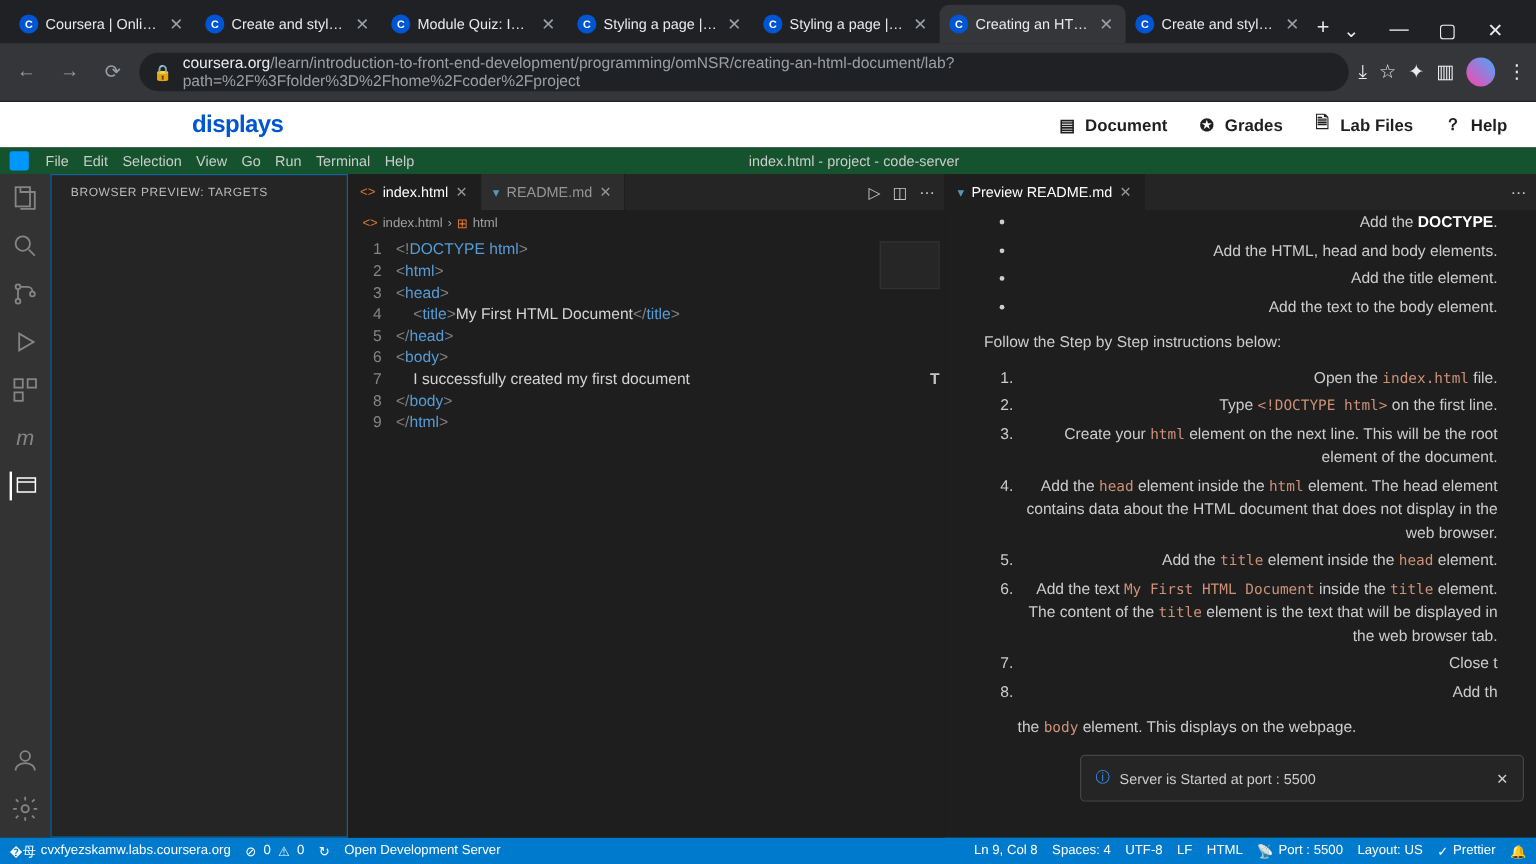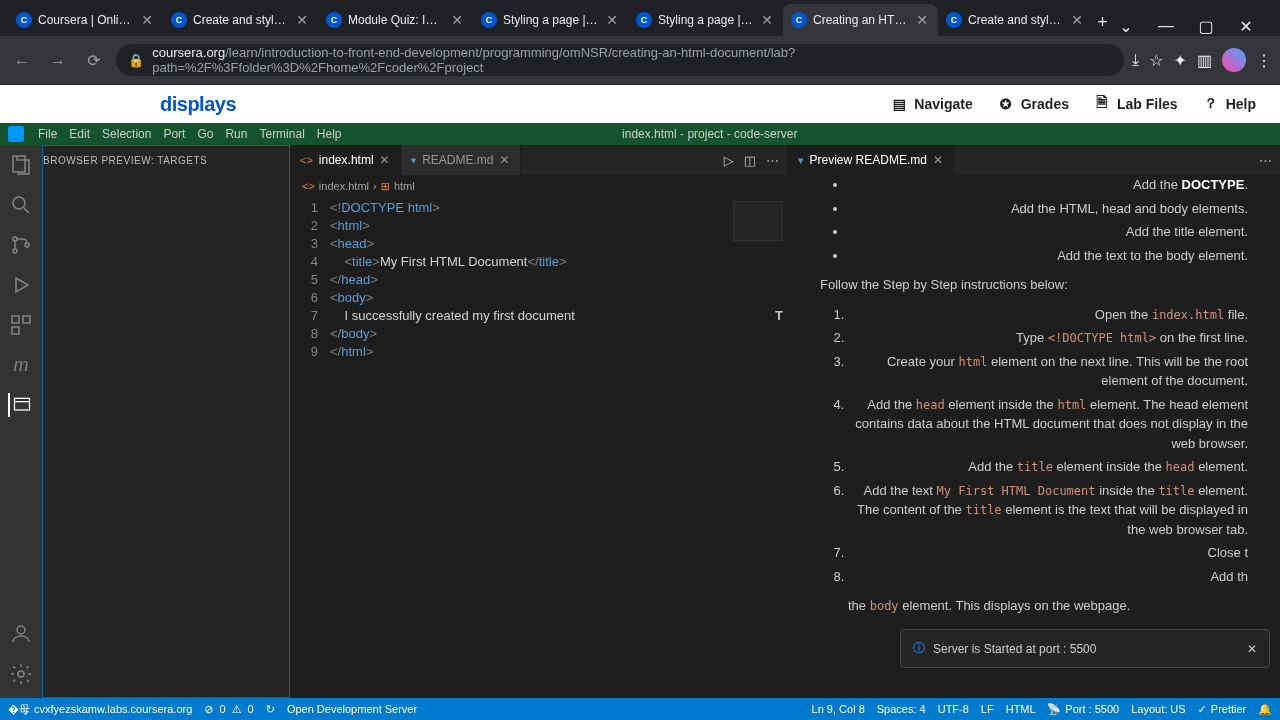--- a/index.html
+++ b/index.html
@@ -41,21 +41,21 @@
 .menu-bar .item { padding: 0 6px; }
 .menu-bar .title { flex: 1; text-align: center; color: #cccccc; font-size: 12px; }
 
 .vs-body { flex: 1; display: flex; min-height: 0; }
 .activity-bar { width: 42px; background: #333333; display: flex; flex-direction: column; align-items: center; padding-top: 8px; gap: 16px; }
 .act-icon { width: 24px; height: 24px; color: #858585; display: flex; align-items: center; justify-content: center; }
 .act-icon.active { color: #fff; border-left: 2px solid #fff; margin-left: -2px; padding-left: 2px; }
 .act-bottom { margin-top: auto; padding-bottom: 12px; display: flex; flex-direction: column; gap: 16px; }
 
 .sidebar { width: 248px; background: #252526; border: 1px solid #0e639c; display: flex; flex-direction: column; }
-.sidebar-header { height: 28px; padding: 0 0; color: #bbbbbb; font-size: 10px; letter-spacing: 0.5px; display: flex; align-items: center; }
+.sidebar-header { height: 28px; padding: 0 16px; color: #bbbbbb; font-size: 10px; letter-spacing: 0.5px; display: flex; align-items: center; }
 
 .editor-group { flex: 1; display: flex; min-width: 0; }
 .editor-col { display: flex; flex-direction: column; min-width: 0; }
 .editor-col.left { width: 498px; border-right: 1px solid #1e1e1e; }
 .editor-col.right { flex: 1; }
 
 .tab-row { height: 30px; background: #252526; display: flex; align-items: stretch; }
 .ed-tab { display: flex; align-items: center; padding: 0 10px; gap: 6px; font-size: 12px; color: #969696; background: #2d2d2d; border-right: 1px solid #1e1e1e; }
 .ed-tab.active { background: #1e1e1e; color: #fff; }
 .ed-tab .ficon { color: #e37933; font-size: 11px; }
@@ -168,21 +168,21 @@
       <span>⋮</span>
     </div>
   </div>
 </div>
 
 <div class="coursera-header">
   <div class="coursera-logo">displays</div>
   <div class="ch-spacer"></div>
   <div class="ch-link">
       <span class="ch-icon">▤</span>
-      <span>Navigate</span>
+      <span>Document</span>
     </div>
   <div class="ch-link">
       <span class="ch-icon">✪</span>
       <span>Grades</span>
     </div>
   <div class="ch-link">
       <span class="ch-icon">🗎</span>
       <span>Lab Files</span>
     </div>
   <div class="ch-link">
@@ -191,21 +191,21 @@
     </div>
 </div>
 
 <div class="vscode">
   <div class="menu-bar">
     <div class="logo"></div>
     <div id="menu-items" style="display: flex;">
         <span class="item">File</span>
         <span class="item">Edit</span>
         <span class="item">Selection</span>
-        <span class="item">Port</span>
+        <span class="item">View</span>
         <span class="item">Go</span>
         <span class="item">Run</span>
         <span class="item">Terminal</span>
         <span class="item">Help</span>
       </div>
     <div class="title">index.html - project - code-server</div>
     <div style="width:200px"></div>
   </div>
   <div class="vs-body">
     <div class="activity-bar">

